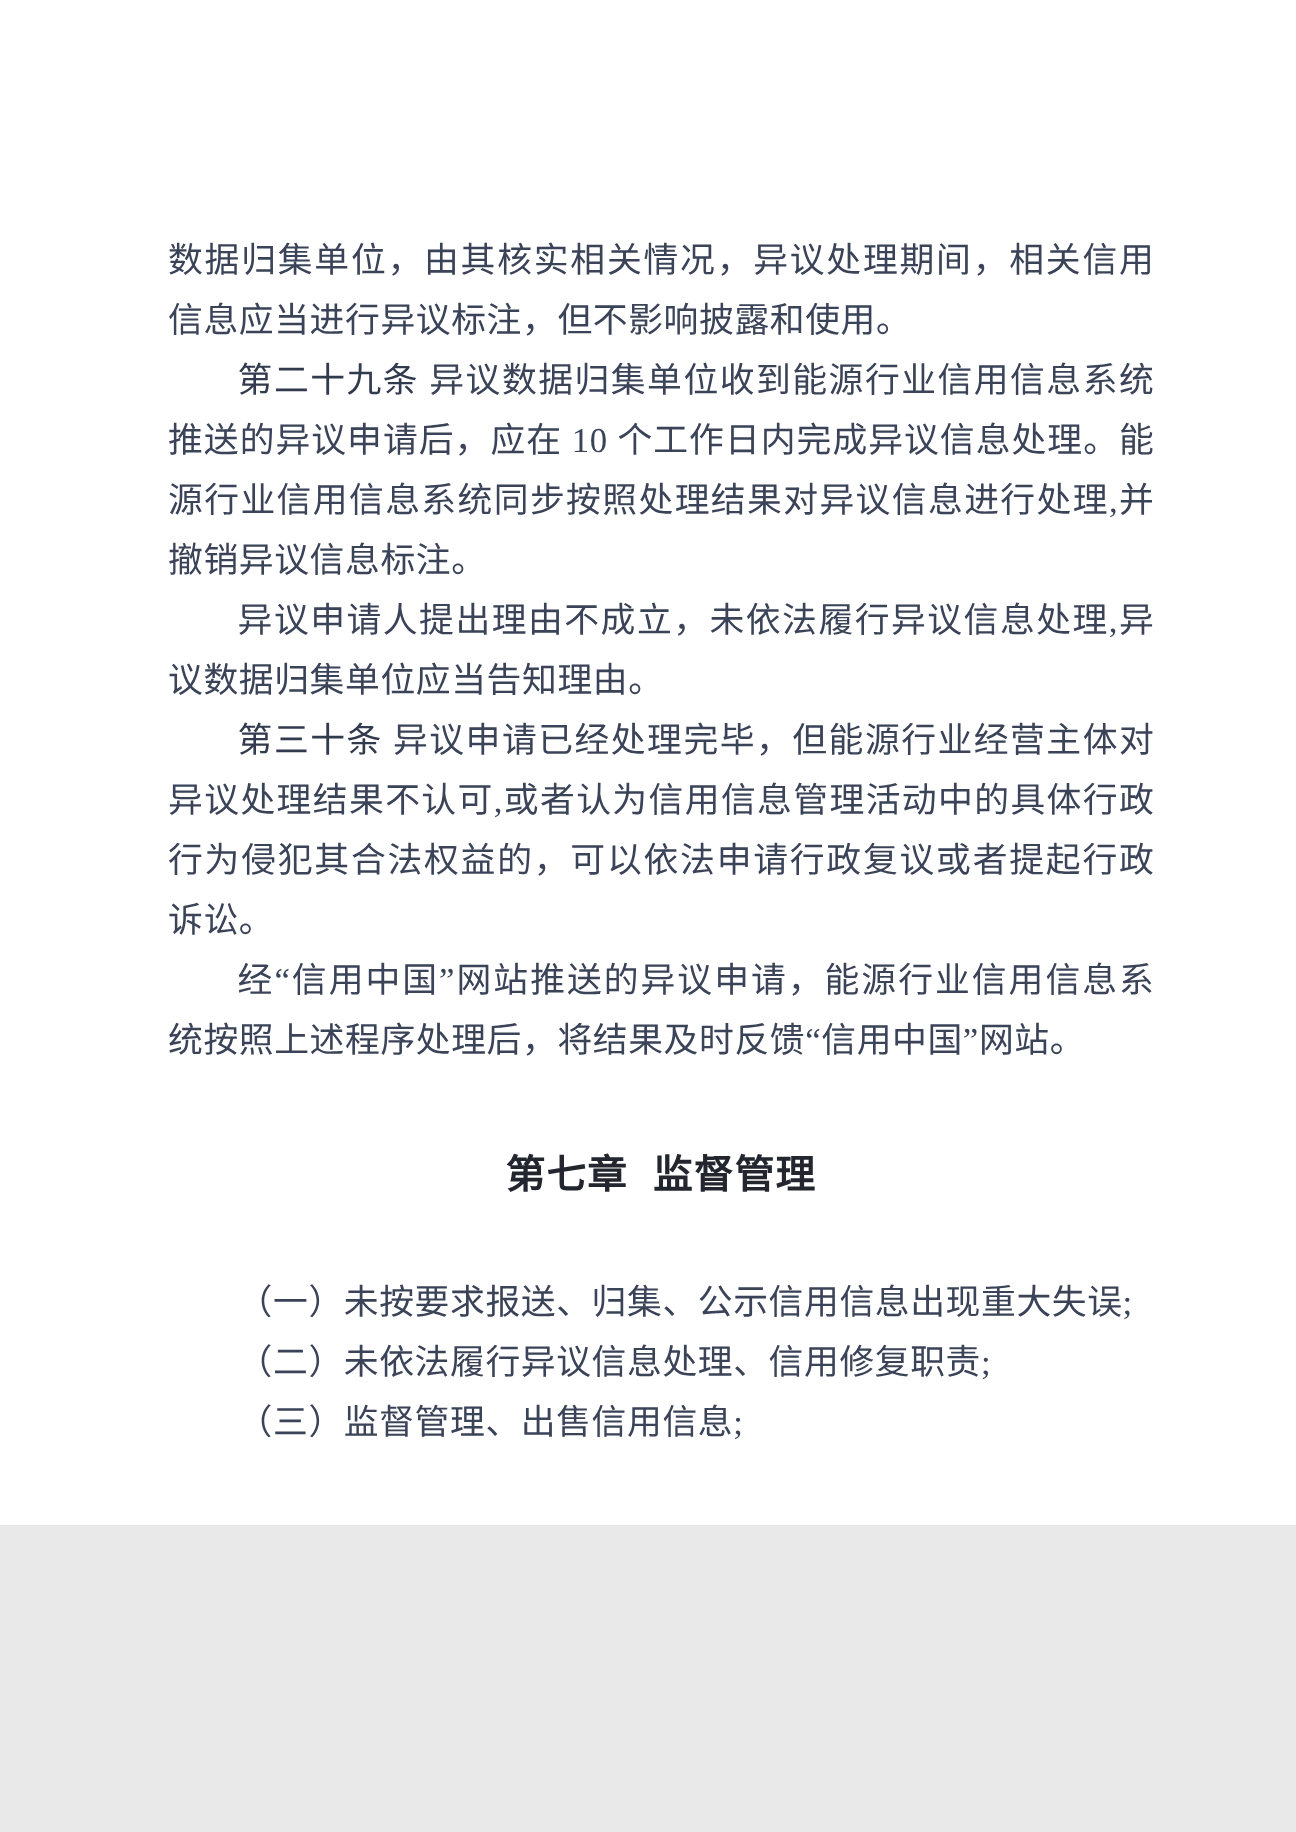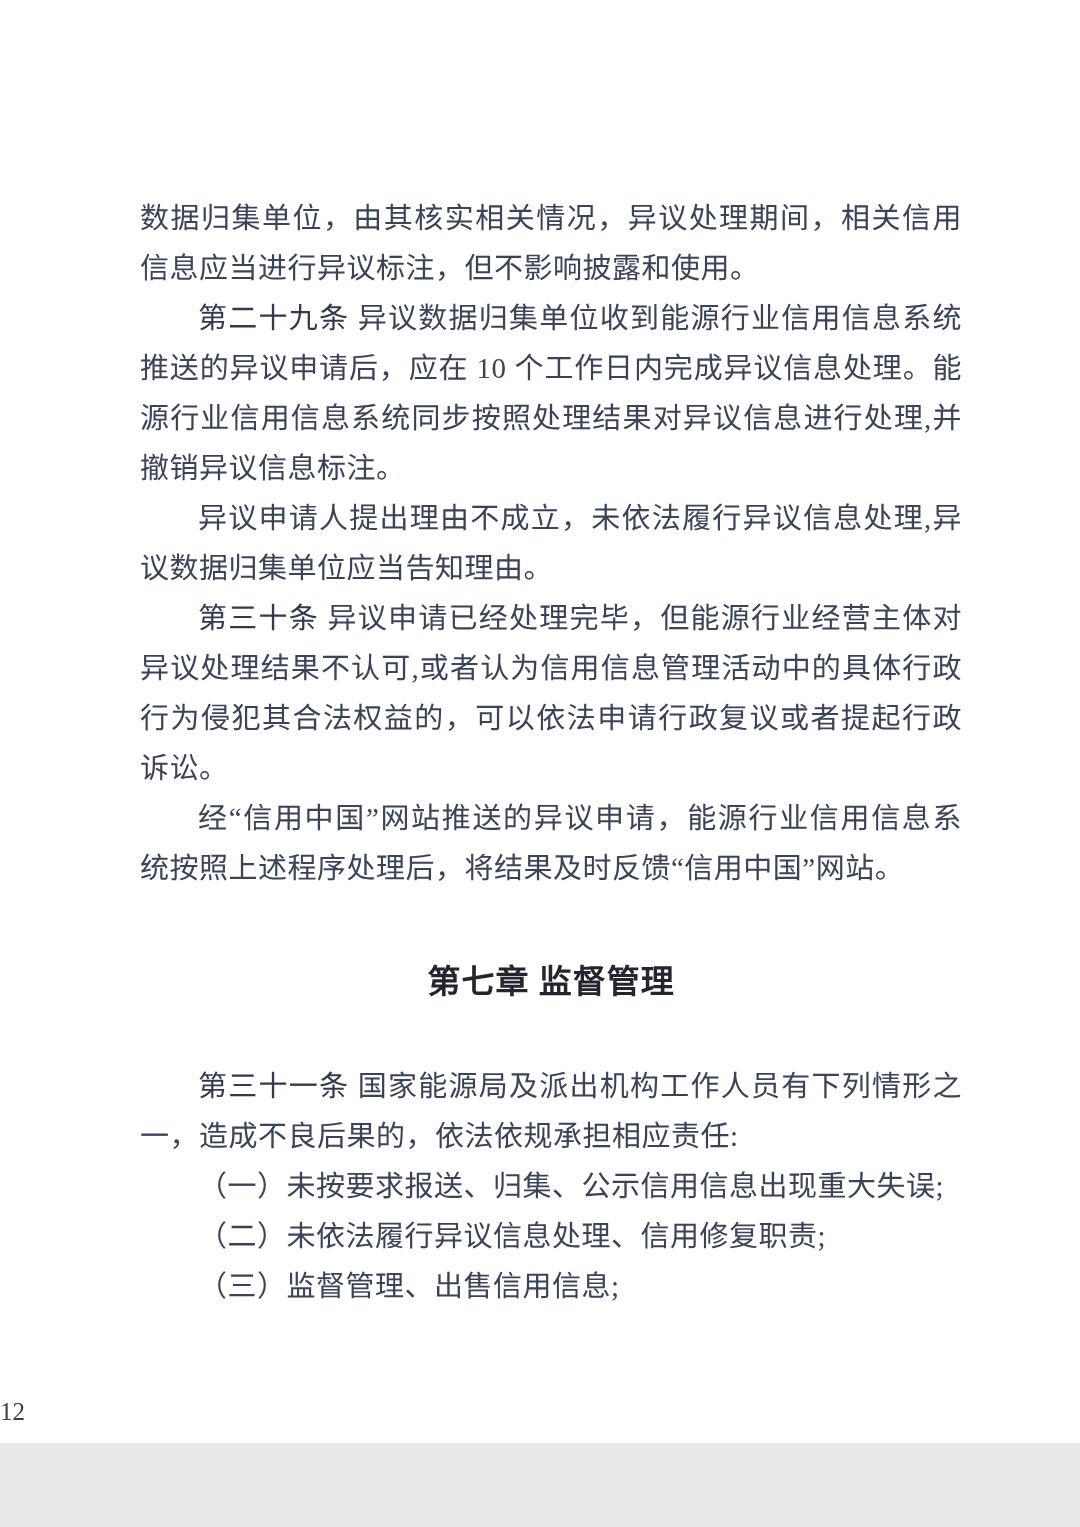--- a/index.html
+++ b/index.html
@@ -3,21 +3,21 @@
 <meta charset="utf-8">
 <style>
   html, body {
     margin: 0;
     padding: 0;
     background: #e9e9e9;
   }
   .page {
     position: relative;
     width: 1080px;
-    height: 1443px;
+    height: 1271px;
     margin: 0 auto;
     background: #ffffff;
     overflow: hidden;
     font-family: "Liberation Serif", "DejaVu Serif", serif;
   }
   .content {
     position: absolute;
     left: 140px;
     top: 193px;
     width: 822px;
@@ -35,21 +35,21 @@
     text-indent: 0;
   }
   .lead {
     font-weight: normal;
     color: #323a4e;
   }
   .chapter-heading {
     margin: 64px 0 54px 0;
     text-indent: 0;
     text-align: center;
-    font-family: Liberation Serif, serif;
+    font-family: Liberation Mono, monospace;
     font-weight: bold;
     font-size: 33px;
     line-height: 50px;
     color: #23262f;
     letter-spacing: 1px;
   }
   .page-number {
     position: absolute;
     top: 1396px;
     left: 0;
@@ -72,21 +72,20 @@
     <p class="para"><span class="lead">第二十九条</span><span> 异议数据归集单位收到能源行业信用信息系统推送的异议申请后，应在 10 个工作日内完成异议信息处理。能源行业信用信息系统同步按照处理结果对异议信息进行处理,并撤销异议信息标注。</span></p>
 
     <p class="para"><span>异议申请人提出理由不成立，未依法履行异议信息处理,异议数据归集单位应当告知理由。</span></p>
 
     <p class="para"><span class="lead">第三十条</span><span> 异议申请已经处理完毕，但能源行业经营主体对异议处理结果不认可,或者认为信用信息管理活动中的具体行政行为侵犯其合法权益的，可以依法申请行政复议或者提起行政诉讼。</span></p>
 
     <p class="para"><span>经“信用中国”网站推送的异议申请，能源行业信用信息系统按照上述程序处理后，将结果及时反馈“信用中国”网站。</span></p>
 
     <p class="para chapter-heading">第七章 监督管理</p>
 
-    <p class="para"><span class="lead">第三十一条</span><span> 国家能源局及派出机构工作人员有下列情形之一，造成不良后果的，依法依规承担相应责任:</span></p>
 
     <p class="para"><span>（一）未按要求报送、归集、公示信用信息出现重大失误;</span></p>
 
     <p class="para"><span>（二）未依法履行异议信息处理、信用修复职责;</span></p>
 
     <p class="para"><span>（三）监督管理、出售信用信息;</span></p>
 
   </div>
 
   <div class="page-number">12</div>

